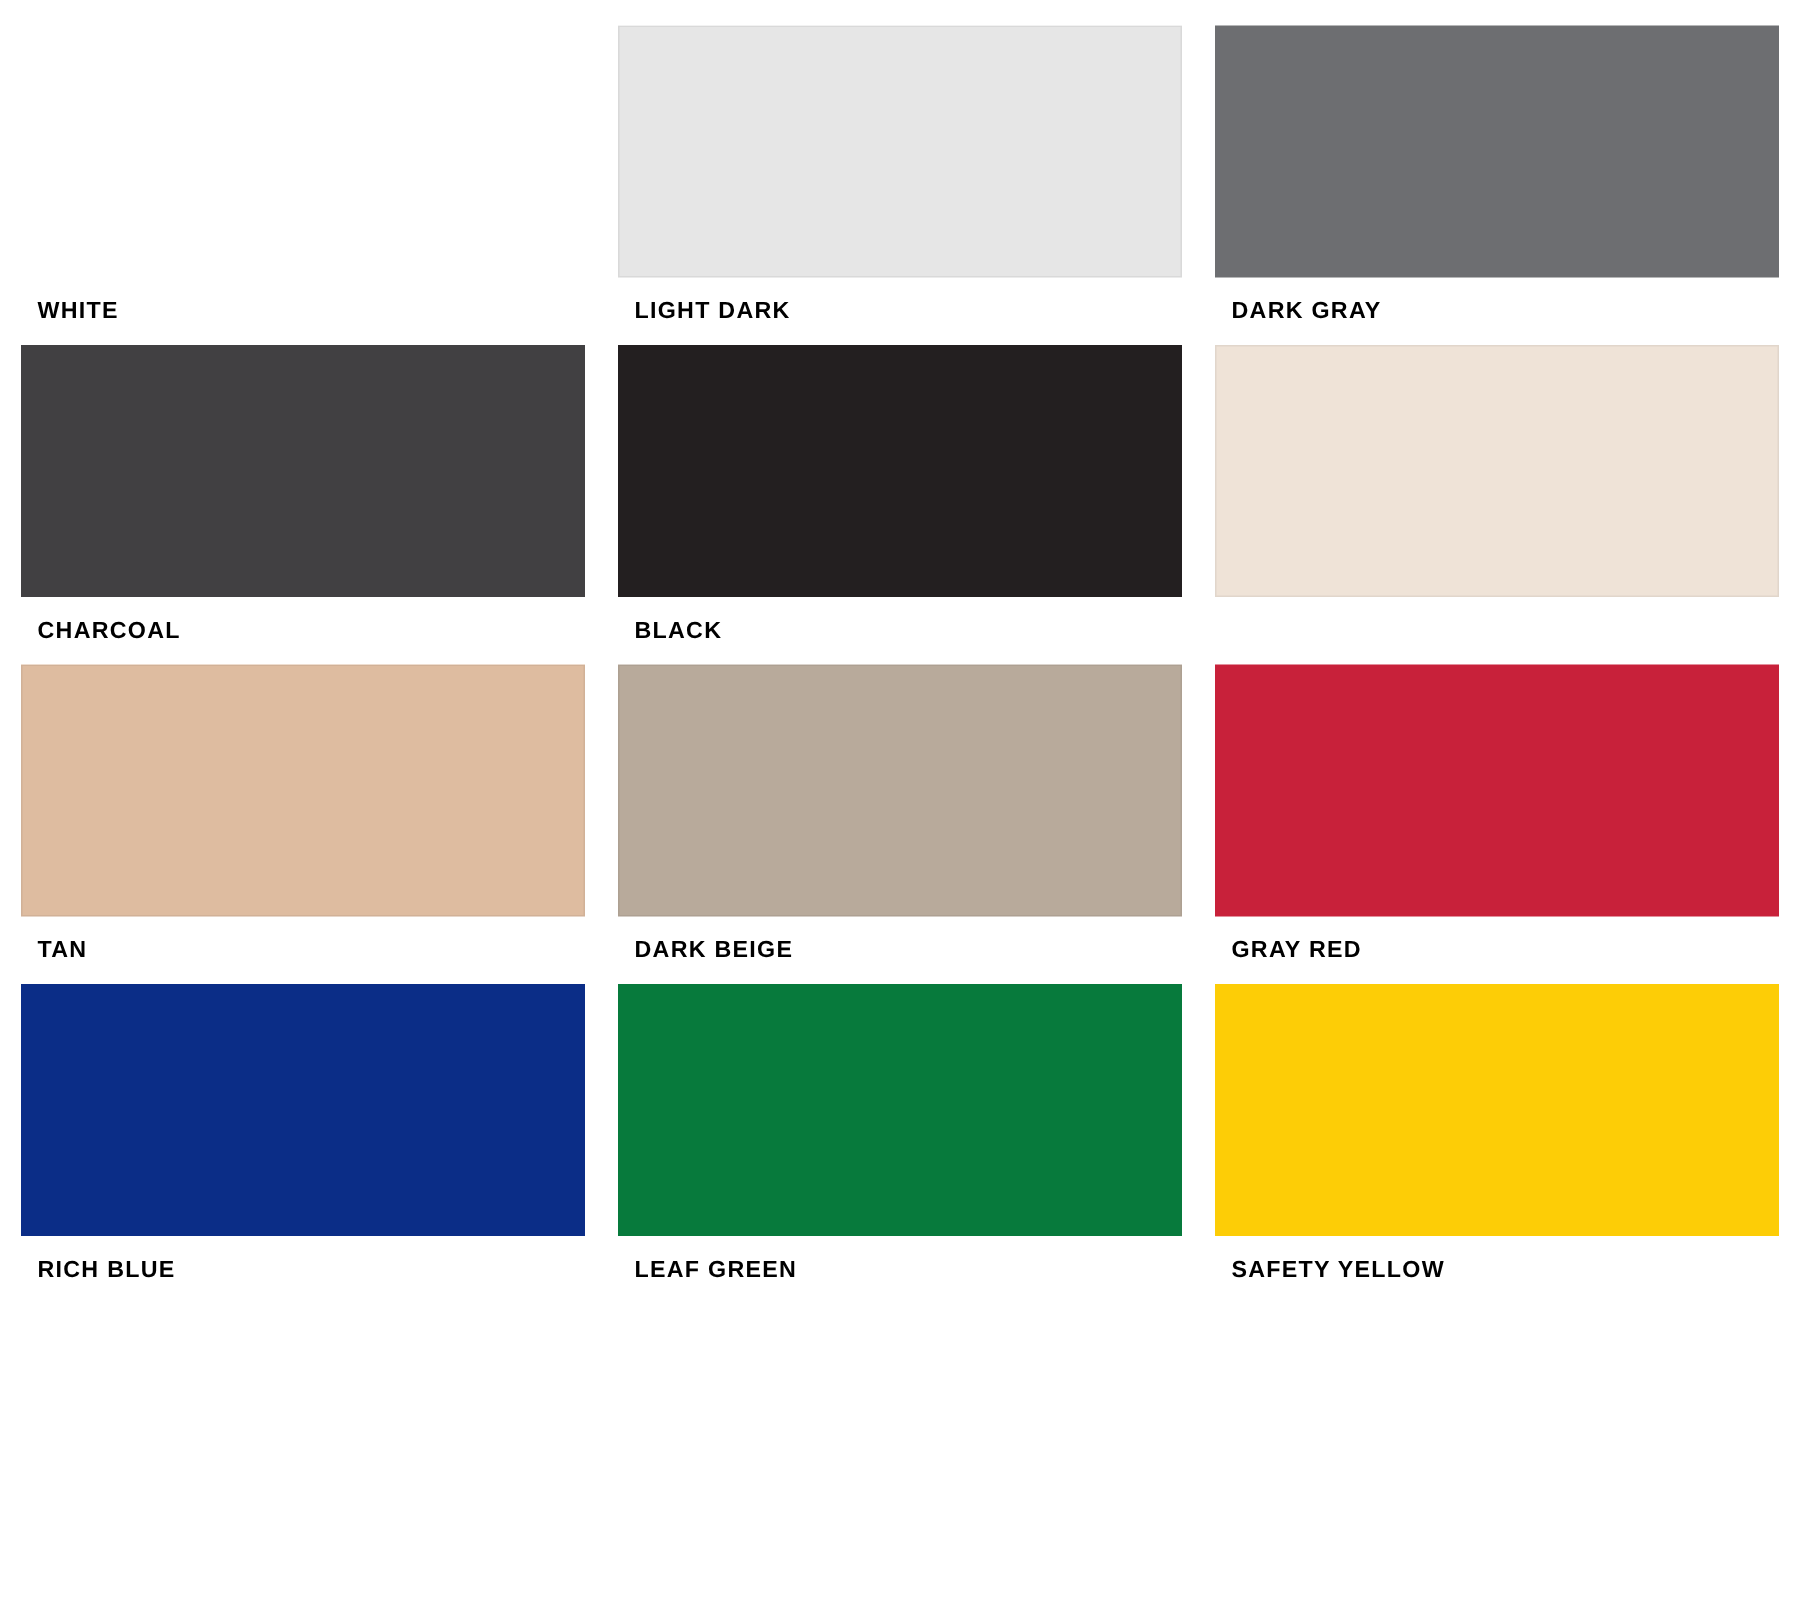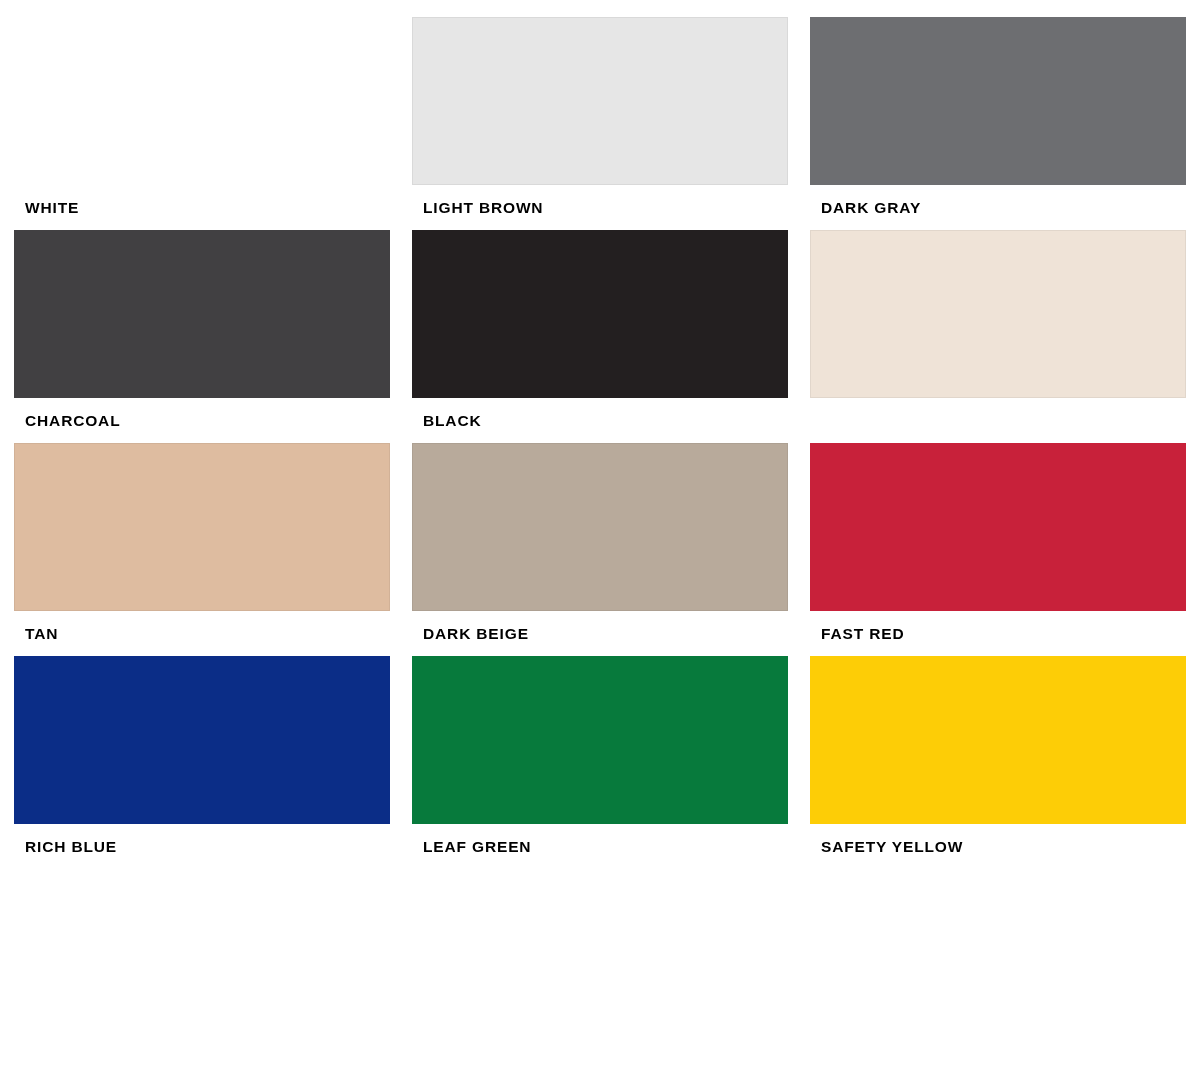--- a/index.html
+++ b/index.html
@@ -62,21 +62,21 @@
 <body>
 
 <div id="palette-sheet">
   <div class="swatch-grid">
       <div class="swatch-cell">
         <div class="swatch-chip" style="background: rgb(255, 255, 255);"></div>
         <div class="swatch-label">WHITE</div>
       </div>
       <div class="swatch-cell">
         <div class="swatch-chip hairline" style="background: rgb(230, 230, 230);"></div>
-        <div class="swatch-label">LIGHT BROWN</div>
+        <div class="swatch-label">LIGHT DARK</div>
       </div>
       <div class="swatch-cell">
         <div class="swatch-chip" style="background: rgb(109, 110, 113);"></div>
         <div class="swatch-label">DARK GRAY</div>
       </div>
       <div class="swatch-cell">
         <div class="swatch-chip" style="background: rgb(65, 64, 66);"></div>
         <div class="swatch-label">CHARCOAL</div>
       </div>
       <div class="swatch-cell">
@@ -89,21 +89,21 @@
       <div class="swatch-cell">
         <div class="swatch-chip hairline" style="background: rgb(222, 188, 160);"></div>
         <div class="swatch-label">TAN</div>
       </div>
       <div class="swatch-cell">
         <div class="swatch-chip hairline" style="background: rgb(184, 170, 155);"></div>
         <div class="swatch-label">DARK BEIGE</div>
       </div>
       <div class="swatch-cell">
         <div class="swatch-chip" style="background: rgb(200, 33, 58);"></div>
-        <div class="swatch-label">FAST RED</div>
+        <div class="swatch-label">GRAY RED</div>
       </div>
       <div class="swatch-cell">
         <div class="swatch-chip" style="background: rgb(11, 45, 135);"></div>
         <div class="swatch-label">RICH BLUE</div>
       </div>
       <div class="swatch-cell">
         <div class="swatch-chip" style="background: rgb(7, 122, 60);"></div>
         <div class="swatch-label">LEAF GREEN</div>
       </div>
       <div class="swatch-cell">

